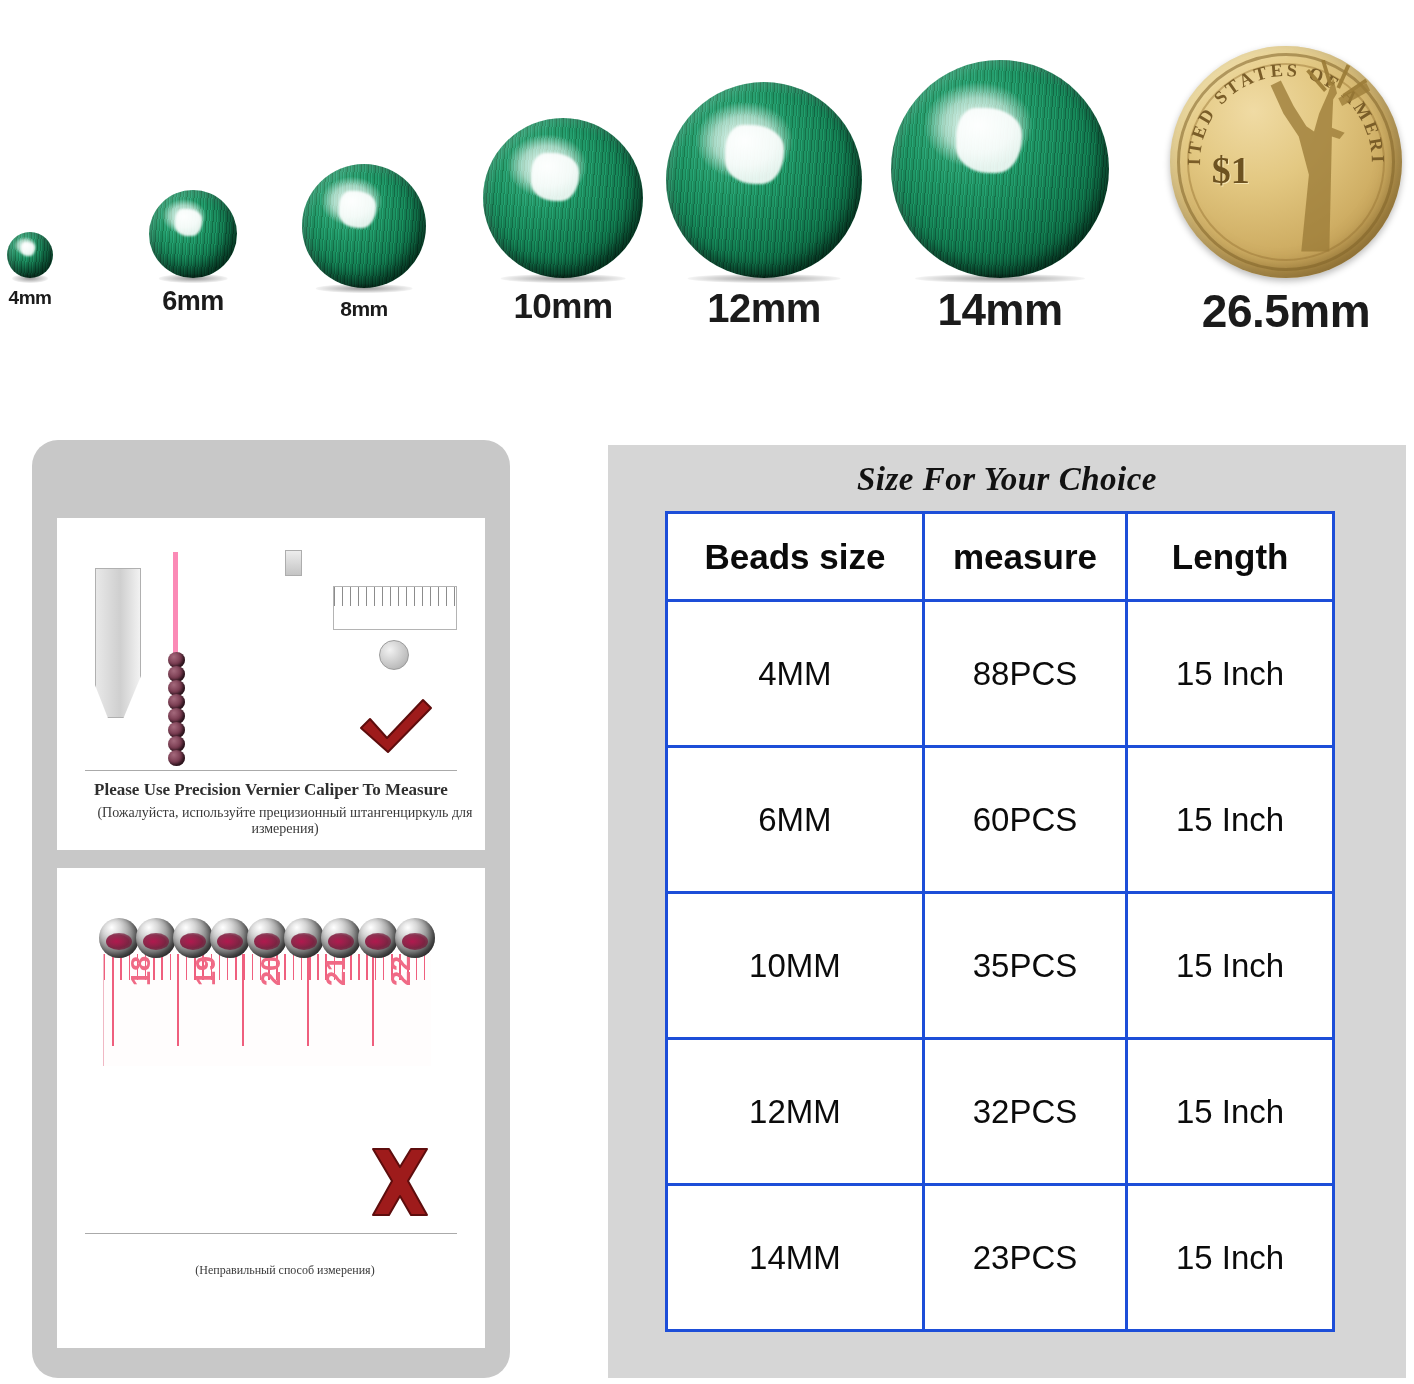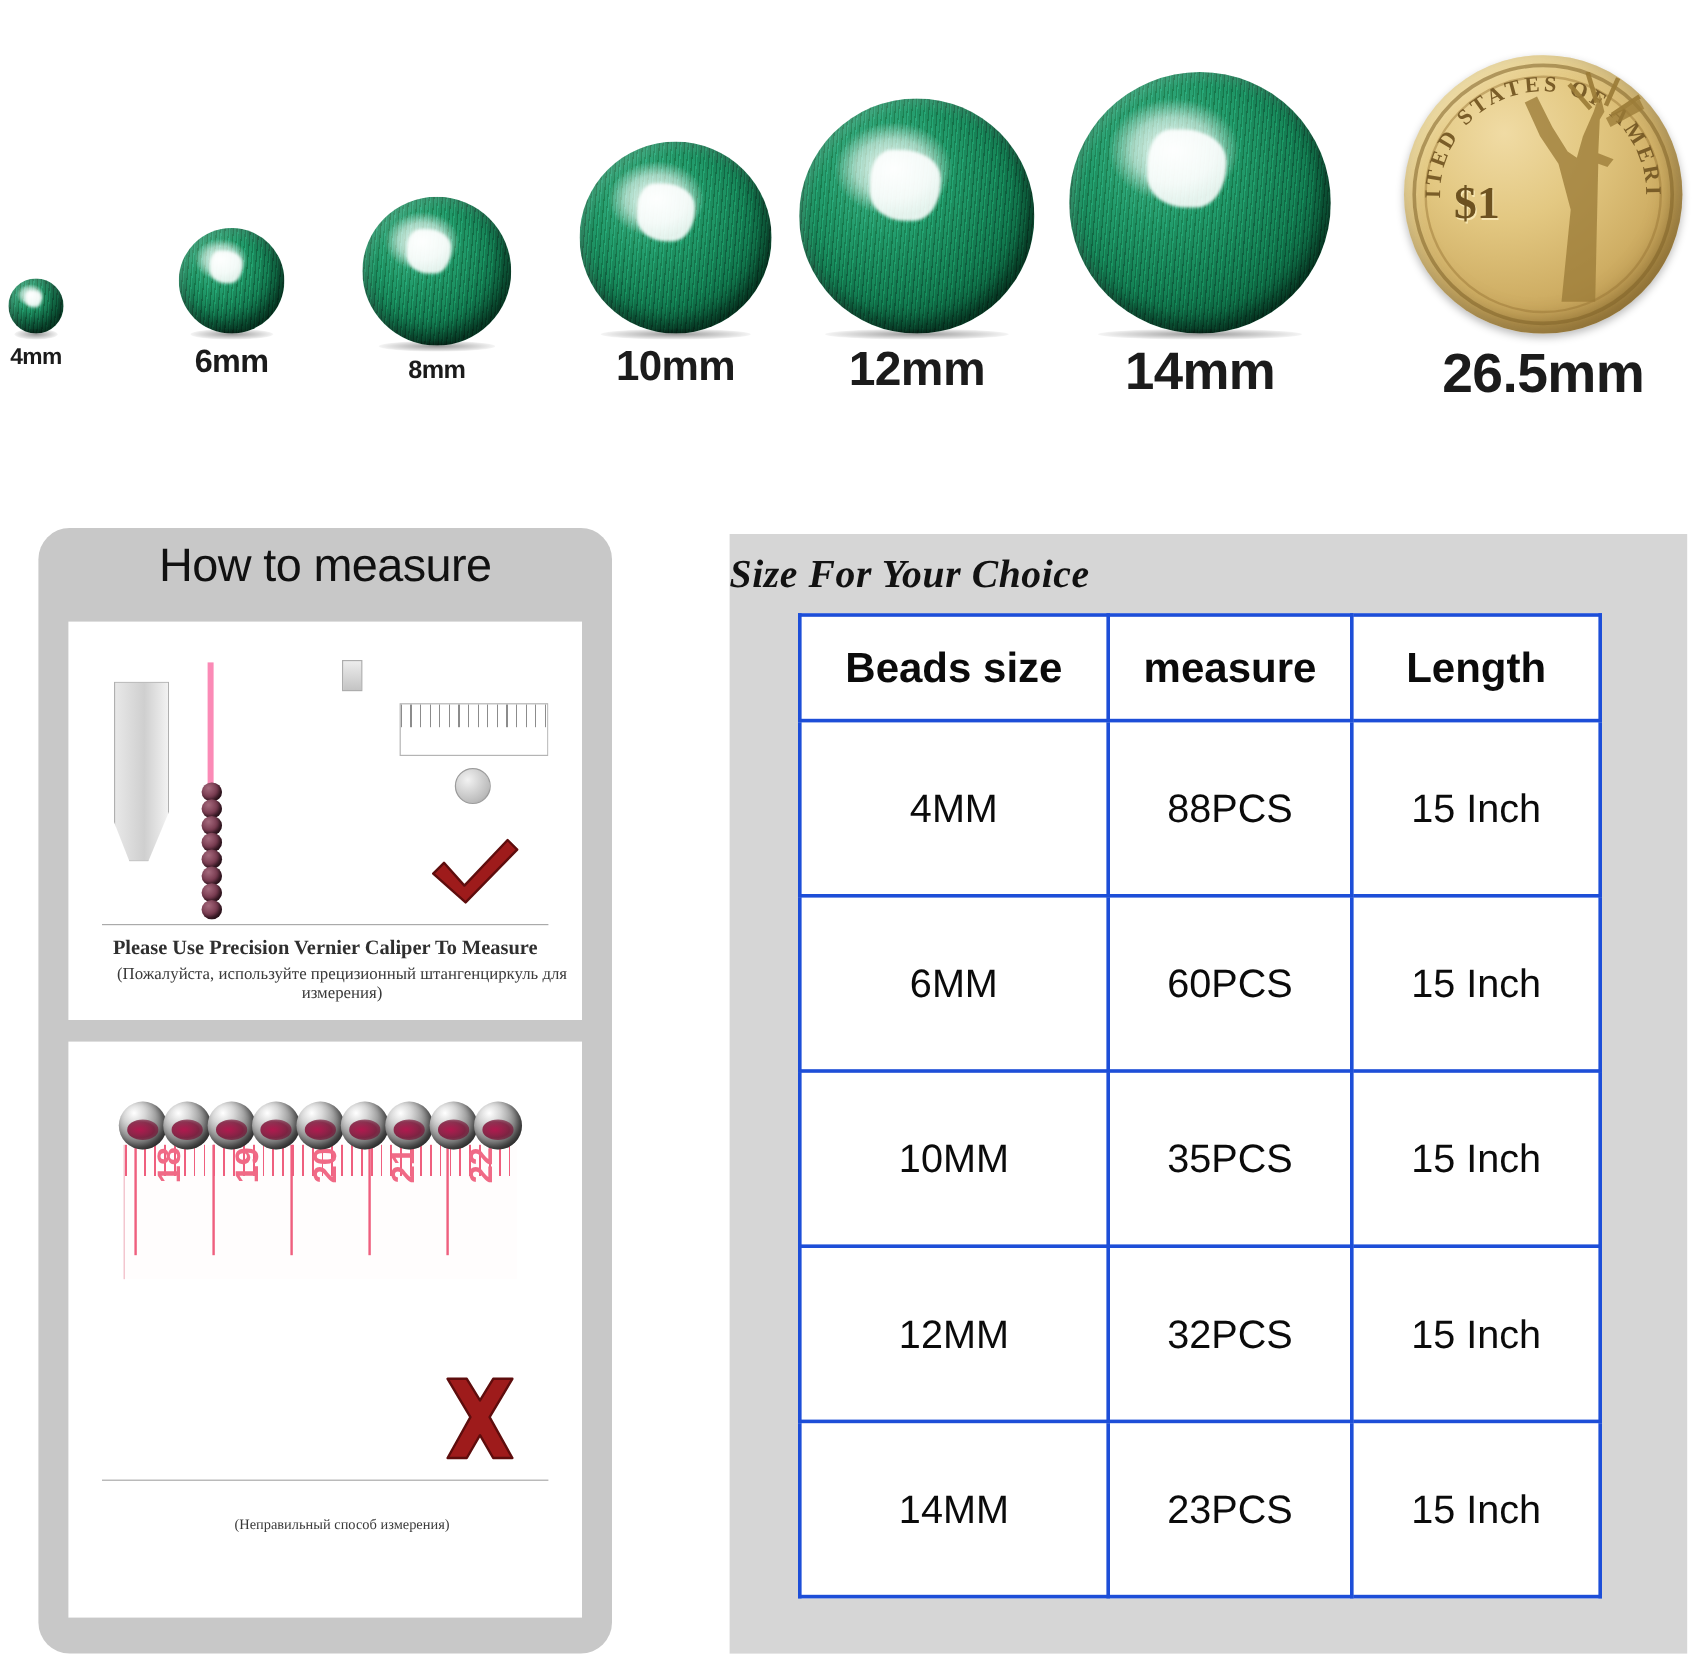--- a/index.html
+++ b/index.html
@@ -187,21 +187,21 @@
     border-radius:50%;
   }
   .x-icon { position:absolute; right:20px; bottom:14px; width:74px; height:74px; }
 
   
   #table-panel {
     position:absolute; left:608px; top:93px; width:798px; height:933px;
     background:#d6d6d6;
   }
   #table-heading {
-    position:absolute; left:0; top:16px; width:100%; 
+    position:absolute; left:0; top:16px; width:100%; text-align:center;
     font-family:"Liberation Serif", serif; font-style:italic; font-weight:700;
     font-size:33px; color:#121212; letter-spacing:0.5px;
   }
   #size-table {
     position:absolute; left:57px; top:66px; width:670px; height:818px;
     border-collapse:collapse; background:#fff; table-layout:fixed;
   }
   #size-table th, #size-table td {
     border:3px solid #1d4ed8; text-align:center; color:#0b0b0b; background:#fff;
   }
@@ -277,21 +277,20 @@
             <div class="coin-one">$1</div>
           </div>
         </div>
         <div class="size-label" style="font-size: 46px; margin-top: 10px; margin-bottom: 18px;">26.5mm</div>
       </div>
     </div>
 
   <div id="lower">
 
     <div id="measure-panel">
-      <div id="measure-title">How to measure</div>
 
       <div class="measure-card" id="card-right">
         <div class="photo" id="caliper-photo">
           <div class="caliper-jaw-l"></div>
           <div class="caliper-rod"></div>
           <div class="caliper-post"></div>
           <div class="caliper-scale"></div>
           <div class="caliper-thumb"></div>
           <div class="bead-strand" id="measured-strand">
               <div class="strand-bead"></div>

